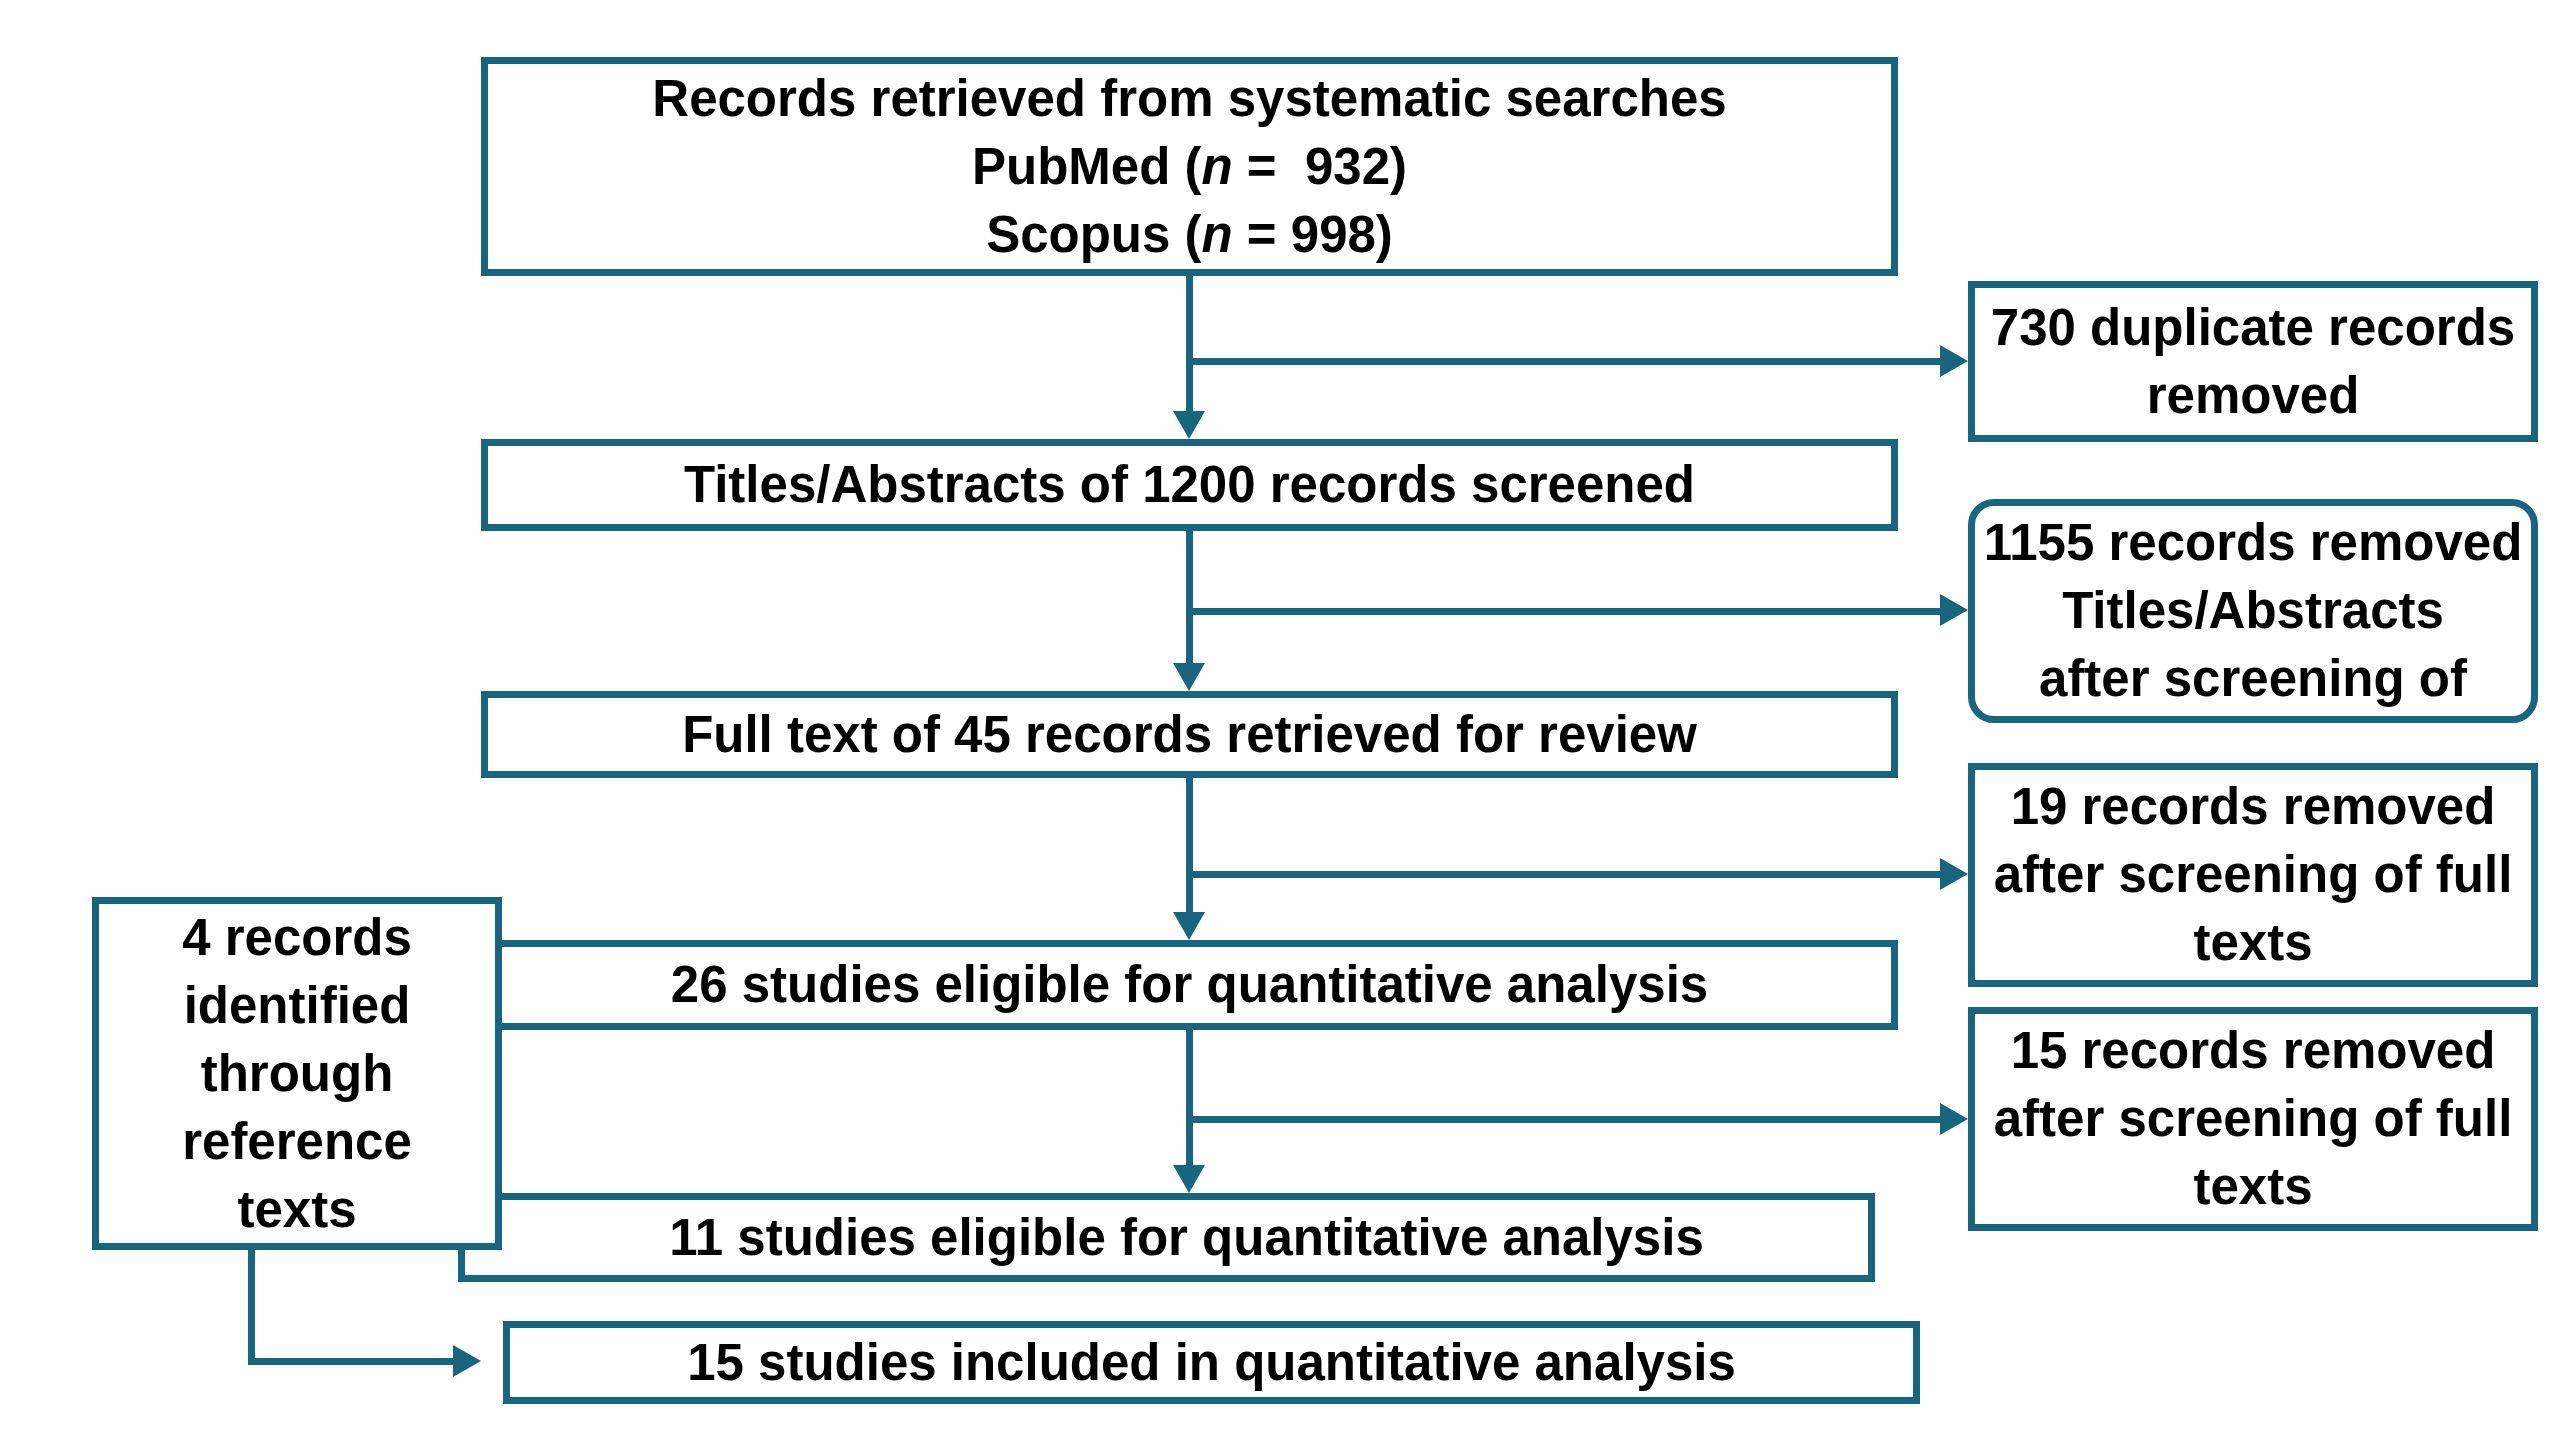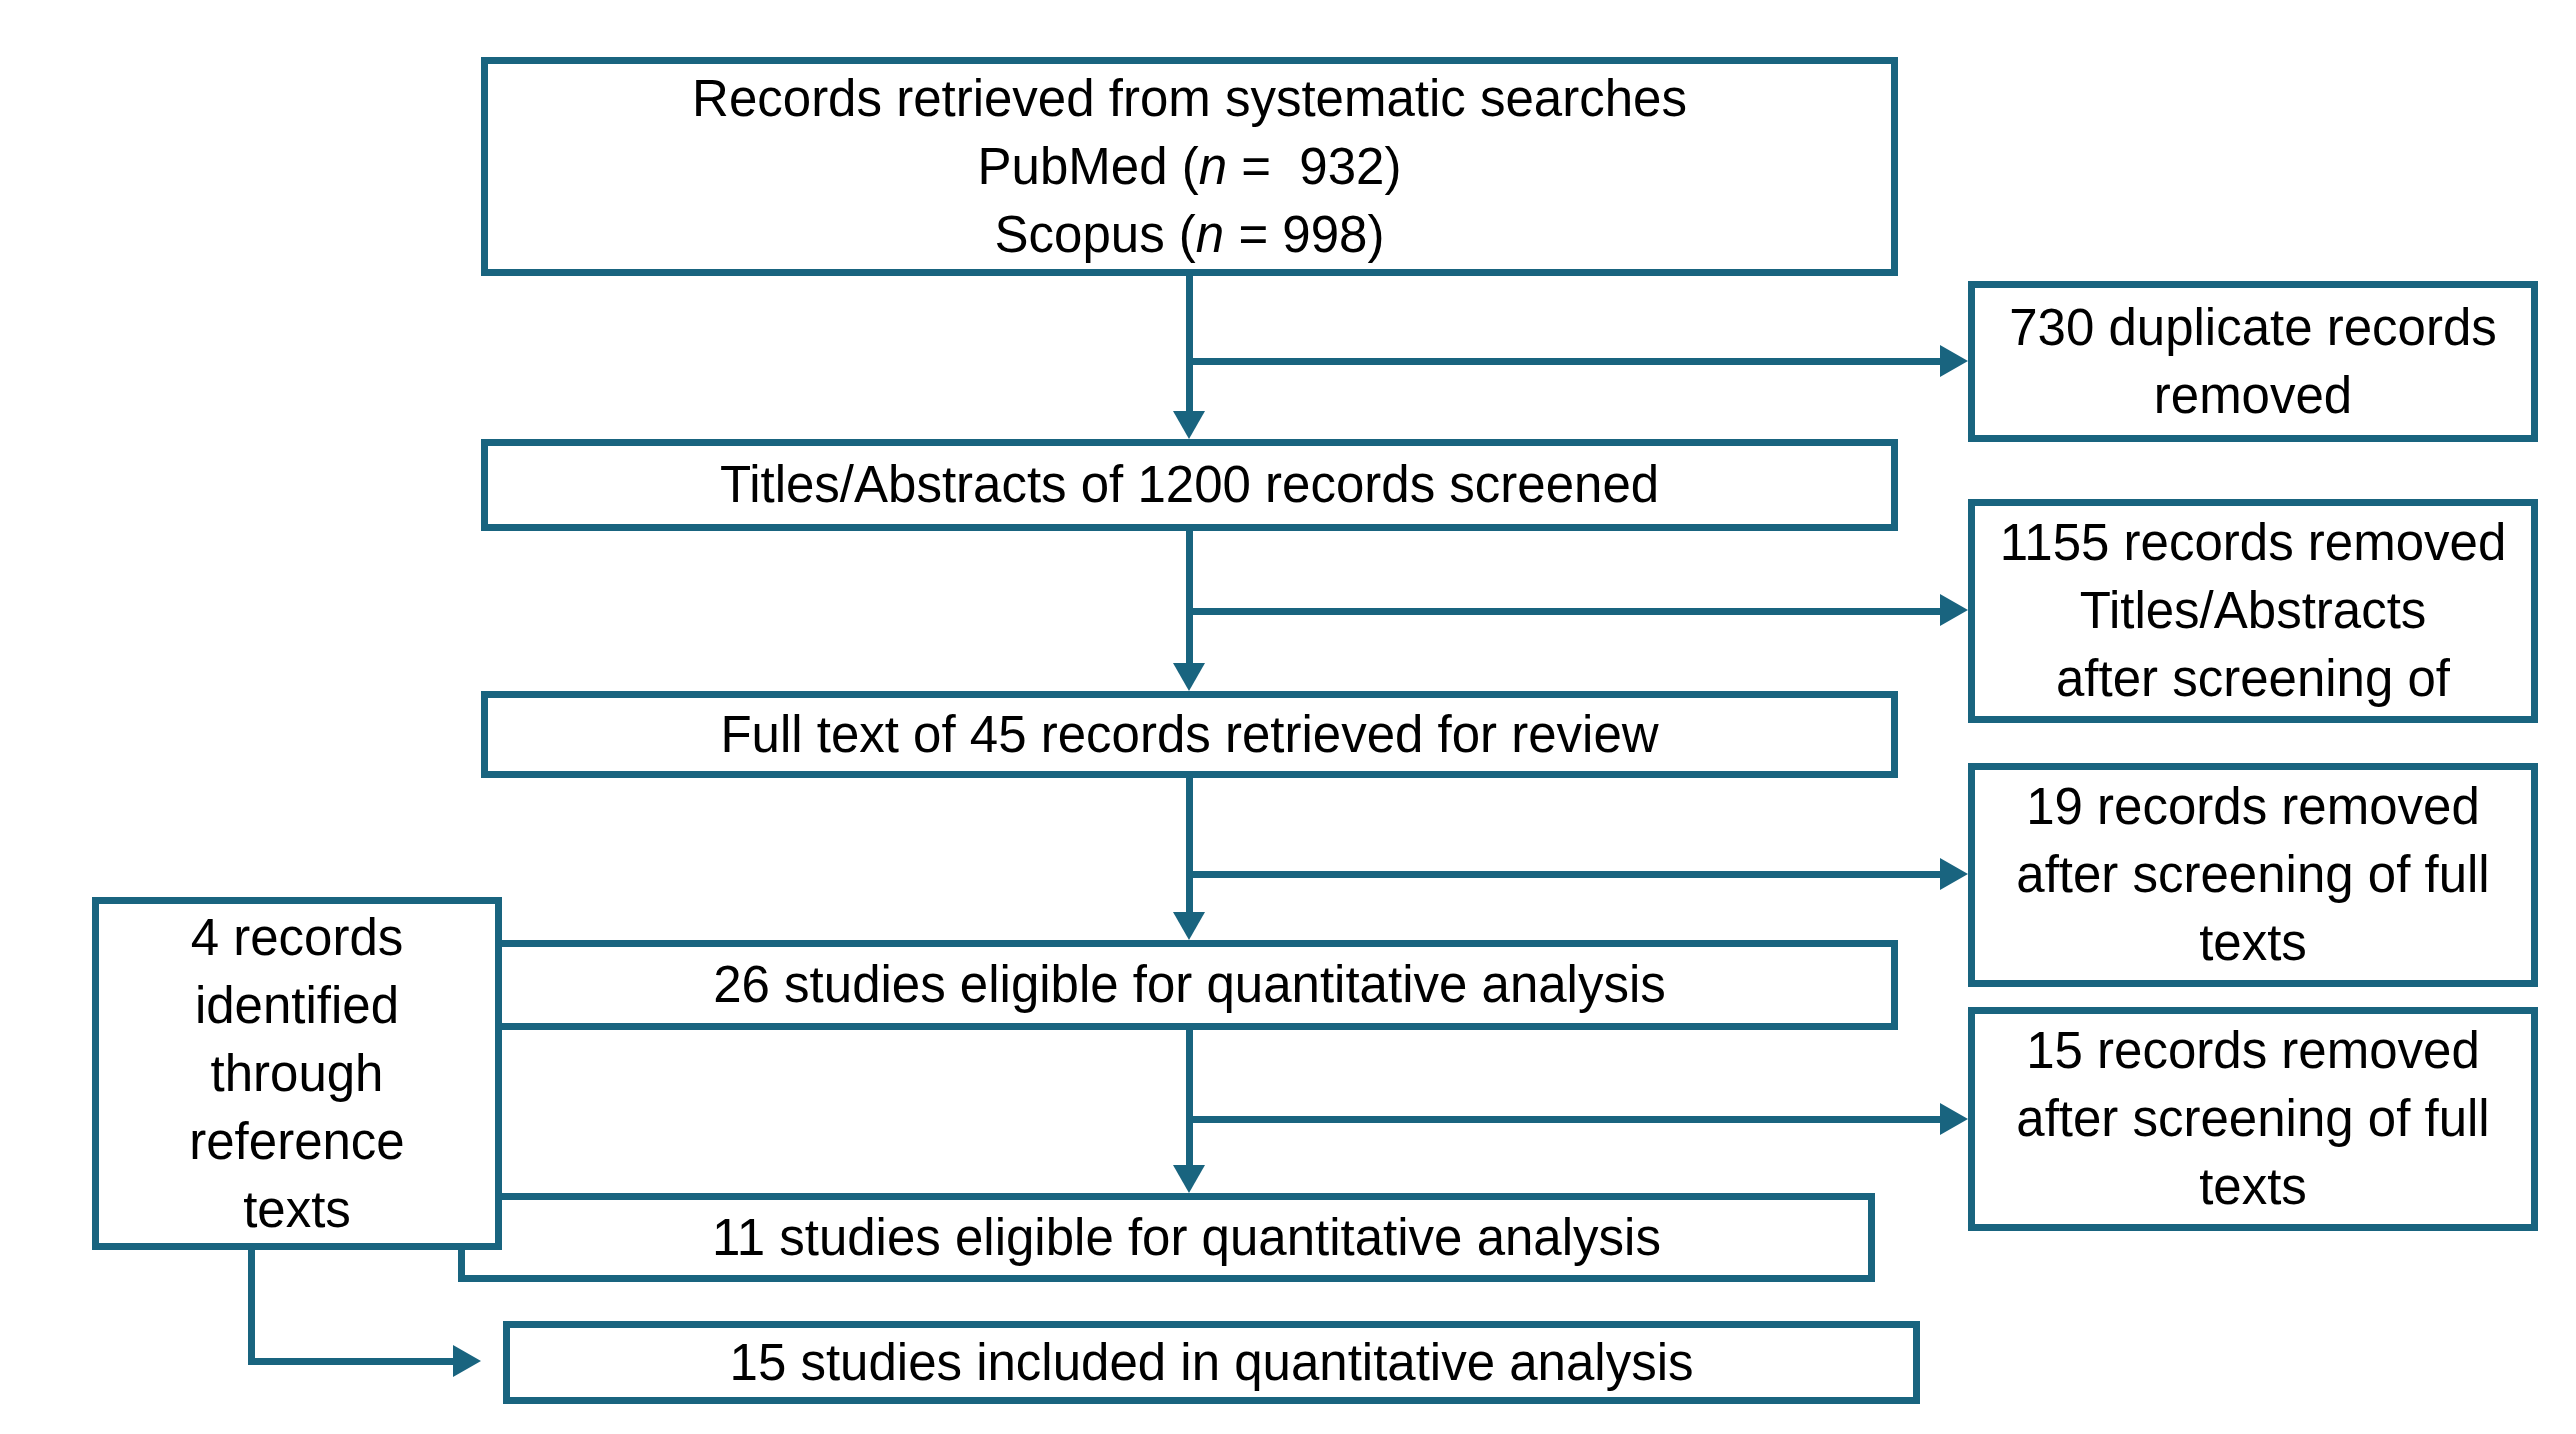--- a/index.html
+++ b/index.html
@@ -7,20 +7,21 @@
   html, body {
     width: 2576px; height: 1435px;
     background: var(--paper);
     font-family: "Liberation Sans", sans-serif;
     overflow: hidden;
   }
   .canvas {
     position: relative;
     width: 2576px; height: 1192px;
     background: var(--paper);
+    font-weight: bold;
   }
   .box {
     position: absolute;
     border: 7.8px solid var(--accent);
     background: var(--paper);
     color: var(--ink);
     display: flex;
     flex-direction: column;
     align-items: center;
     justify-content: center;
@@ -49,21 +50,21 @@
   
   #box-source      { left: 481px;  top: 57px;   width: 1417px; height: 219px; }
   #box-screened    { left: 481px;  top: 439px;  width: 1417px; height: 92px; }
   #box-fulltext    { left: 481px;  top: 691px;  width: 1417px; height: 87px; }
   #box-eligible26  { left: 481px;  top: 940px; width: 1417px; height: 90px; }
   #box-eligible11  { left: 458px;  top: 1193px; width: 1417px; height: 89px; padding-left: 40px; }
   #box-included15  { left: 503px;  top: 1321px; width: 1417px; height: 83px; }
 
   
   #box-dup         { left: 1968px; top: 281px;  width: 570px;  height: 161px; }
-  #box-removed1155 { left: 1968px; top: 499px;  width: 570px;  height: 224px; }
+  #box-removed1155 { left: 1968px; top: 499px;  width: 570px;  height: 224px; border-radius: 26px; }
   #box-removed19   { left: 1968px; top: 763px;  width: 570px;  height: 224px; }
   #box-removed15   { left: 1968px; top: 1007px; width: 570px;  height: 224px; }
 
   
   #box-refmining   { left: 47px;   top: 897px; width: 410px;  height: 353px; margin-left: 45px; }
 
   
   #v1 { left: 1186px; top: 276px;  height: 138px; }
   #a1 { left: 1173px; top: 411px; }
   #h1 { left: 1186px; top: 358px;  width: 754px; }

